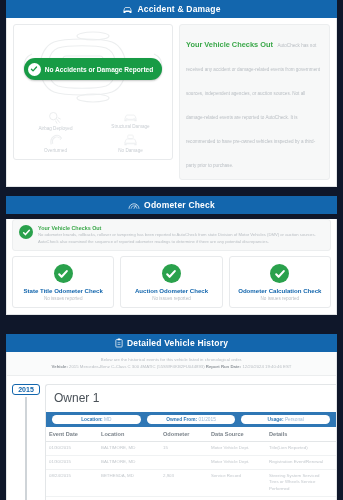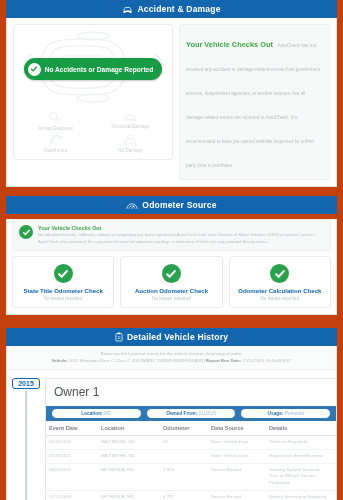--- a/index.html
+++ b/index.html
@@ -2,21 +2,21 @@
 <html><head>
 <meta charset="utf-8">
 <style>
   * { box-sizing: border-box; margin: 0; padding: 0; }
   html, body {
     width: 343px; height: 500px;
     background: #ffffff;
     font-family: "Liberation Sans", sans-serif;
     overflow: hidden;
   }
-  .page { width: 343px; height: 500px; position: relative; background:#c2410c; }
+  .page { width: 343px; height: 500px; position: relative; background:#0f172a; }
 
   
   .panel { margin: 0 6px; background:#fff; border:1px solid #e3e6e8; border-top:none; }
   .sec-head {
     background:#1366ad;
     color:#fff;
     height:18px;
     display:flex; align-items:center; justify-content:center;
     gap:4px;
     margin: 0 6px;
@@ -202,21 +202,21 @@
   </div>
 
   <div class="sec-head" style="margin-top:9px">
     <span>
       <svg width="12" height="9" viewBox="0 0 24 17">
           <path d="M2 15a10 10 0 0 1 20 0" fill="none" stroke="#fff" stroke-width="1.4"></path>
           <path d="M6 15a6 6 0 0 1 12 0" fill="none" stroke="#fff" stroke-width="1.1"></path>
           <path d="M12 14.5 16 8" stroke="#fff" stroke-width="1.3" stroke-linecap="round"></path>
         </svg>
     </span>
-    <span class="ttl">Odometer Source</span>
+    <span class="ttl">Odometer Check</span>
   </div>
 
   <div class="panel">
     <div class="od-note">
       <span class="circ-tick">
         <svg width="9" height="9" viewBox="0 0 12 12">
             <path d="M2.2 6.3 4.6 8.8 9.8 3.1" stroke="#fff" stroke-width="2" fill="none" stroke-linecap="round" stroke-linejoin="round"></path>
           </svg>
       </span>
       <div>
@@ -249,21 +249,21 @@
           <svg width="12" height="12" viewBox="0 0 12 12">
               <path d="M2.2 6.3 4.6 8.8 9.8 3.1" stroke="#fff" stroke-width="2.1" fill="none" stroke-linecap="round" stroke-linejoin="round"></path>
             </svg>
         </div>
         <div class="t">Odometer Calculation Check</div>
         <div class="s">No issues reported</div>
       </div>
     </div>
   </div>
 
-  <div class="sec-head" style="margin-top:13px">
+  <div class="sec-head" style="margin-top:19px">
     <span>
       <svg width="8" height="10" viewBox="0 0 14 17">
           <rect x="1.5" y="2.5" width="11" height="13" rx="1.4" fill="none" stroke="#fff" stroke-width="1.3"></rect>
           <rect x="4.5" y="0.8" width="5" height="3" rx="1" fill="#fff"></rect>
           <path d="M4.5 8h5M4.5 11h5" stroke="#fff" stroke-width="1.1"></path>
         </svg>
     </span>
     <span class="ttl">Detailed Vehicle History</span>
   </div>
 

